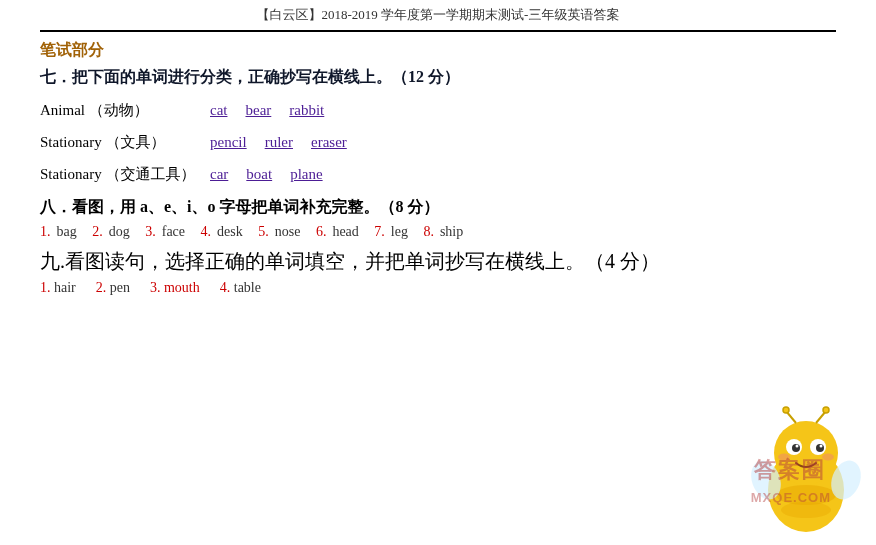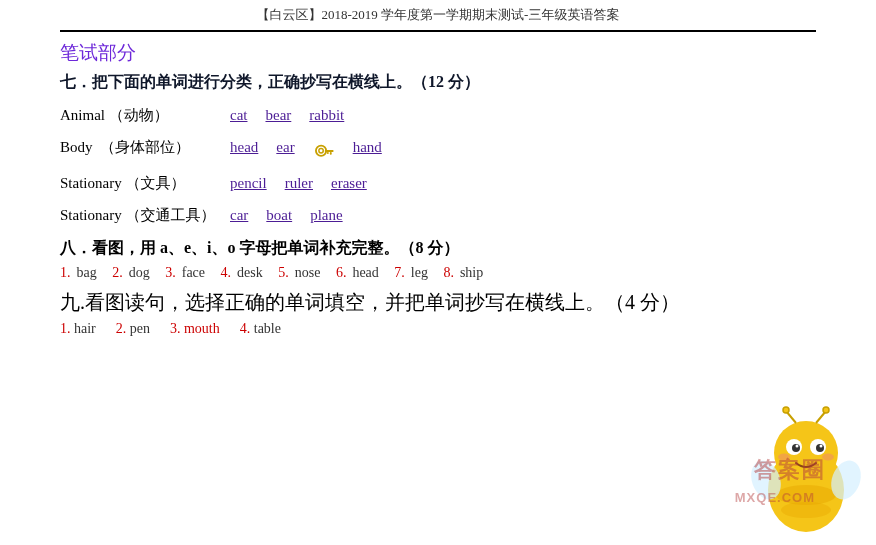--- a/index.html
+++ b/index.html
@@ -10,33 +10,33 @@
       font-family: "SimSun", "宋体", serif;
       font-size: 14px;
       overflow: hidden;
       position: relative;
     }
     .page-container {
       width: 876px;
       height: 545px;
       background: #fff;
       position: relative;
-      padding: 0 60px;
+      padding: 0 40px;
     }
     .header {
       text-align: center;
       font-size: 13px;
       color: #333;
       padding: 6px 0 4px 0;
       border-bottom: none;
     }
     .section-title {
-      font-weight: normal;
-      font-size: 19px;
-      color: #6d28d9;
+      font-weight: bold;
+      font-size: 16px;
+      color: #a16207;
       margin: 8px 0 6px 0;
     }
     .question-title {
       font-weight: bold;
       font-size: 16px;
       color: #0f172a;
       margin: 6px 0 8px 0;
     }
     .category-row {
       display: flex;
@@ -109,21 +109,21 @@
       bottom: 60px;
       color: rgba(180,60,60,0.5);
       font-size: 22px;
       font-weight: bold;
       letter-spacing: 2px;
       transform: rotate(0deg);
       font-family: "SimHei", sans-serif;
     }
     .watermark2 {
       position: absolute;
-      right: 61px;
+      right: 45px;
       bottom: 40px;
       color: rgba(180,60,60,0.45);
       font-size: 13px;
       font-weight: bold;
       letter-spacing: 1px;
       font-family: "Arial", sans-serif;
     }
     
     .key-icon {
       display: inline-block;
@@ -155,36 +155,20 @@
 
   <div class="category-row">
     <span class="category-label">Animal （动物）</span>
     <div class="category-words">
       <span class="word-link">cat</span>
       <span class="word-link">bear</span>
       <span class="word-link">rabbit</span>
     </div>
   </div>
 
-  <div class="category-row">
-    <span class="category-label">Body &nbsp;（身体部位）</span>
-    <div class="category-words">
-      <span class="word-link">head</span>
-      <span class="word-link">ear</span>
-
-      <svg class="key-icon" viewBox="0 0 30 30" xmlns="http://www.w3.org/2000/svg">
-        <circle cx="11" cy="12" r="7" fill="none" stroke="#c8a000" stroke-width="2.5"></circle>
-        <circle cx="11" cy="12" r="3" fill="none" stroke="#c8a000" stroke-width="2"></circle>
-        <rect x="16" y="11" width="12" height="2.5" rx="1" fill="#c8a000"></rect>
-        <rect x="23" y="13.5" width="2.5" height="4" rx="1" fill="#c8a000"></rect>
-        <rect x="19" y="13.5" width="2.5" height="3" rx="1" fill="#c8a000"></rect>
-      </svg>
-      <span class="word-link">hand</span>
-    </div>
-  </div>
 
   <div class="category-row">
     <span class="category-label">Stationary （文具）</span>
     <div class="category-words">
       <span class="word-link">pencil</span>
       <span class="word-link">ruler</span>
       <span class="word-link">eraser</span>
     </div>
   </div>
 

